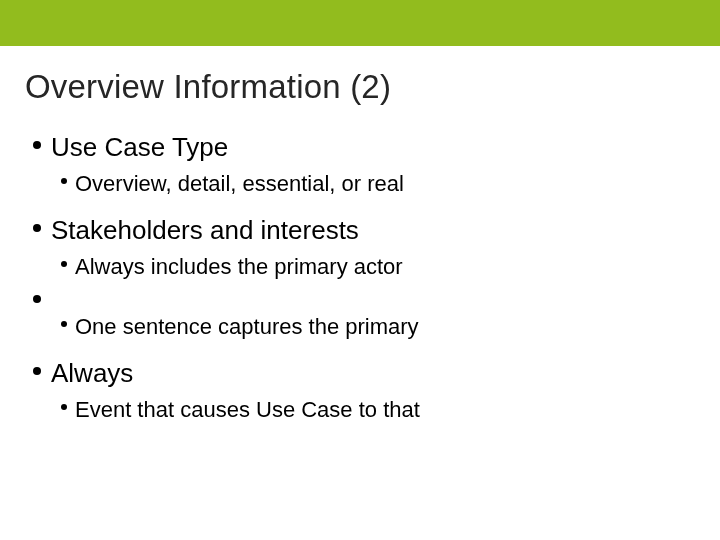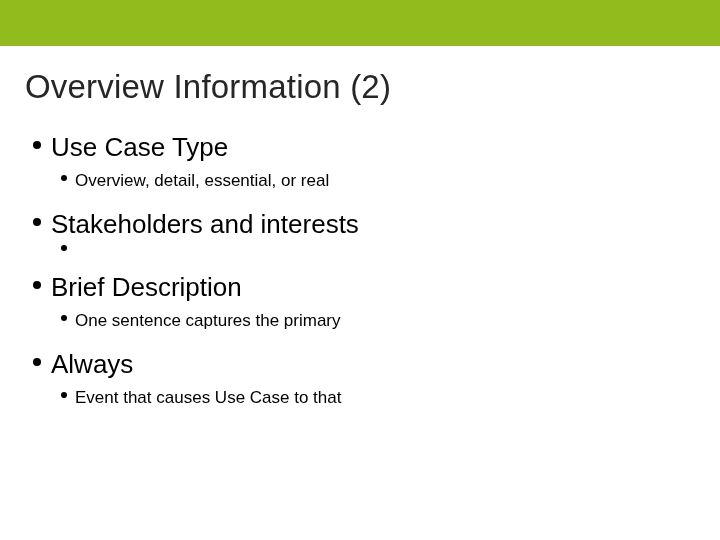--- a/index.html
+++ b/index.html
@@ -28,21 +28,21 @@
     display: flex;
     align-items: center;
   }
   .bullet-l1 {
     padding-left: 8px;
     font-size: 26px;
     margin-bottom: 8px;
   }
   .bullet-l2 {
     padding-left: 36px;
-    font-size: 17px;
+    font-size: 22px;
     margin-bottom: 18px;
   }
   .dot {
     display: inline-block;
     border-radius: 50%;
     background: #000;
     flex-shrink: 0;
   }
   .bullet-l1 .dot {
     width: 8px;
@@ -77,25 +77,25 @@
     <span class="dot"></span>
     <span class="bullet-text">Overview, detail, essential, or real</span>
   </div>
 
   <div class="bullet-l1">
     <span class="dot"></span>
     <span class="bullet-text">Stakeholders and interests</span>
   </div>
   <div class="bullet-l2">
     <span class="dot"></span>
+    <span class="bullet-text">Always includes the primary actor</span>
   </div>
 
   <div class="bullet-l1">
     <span class="dot"></span>
-    <span class="bullet-text">Brief Description</span>
   </div>
   <div class="bullet-l2">
     <span class="dot"></span>
     <span class="bullet-text">One sentence captures the primary</span>
   </div>
 
   <div class="bullet-l1">
     <span class="dot"></span>
     <span class="bullet-text">Always</span>
   </div>

